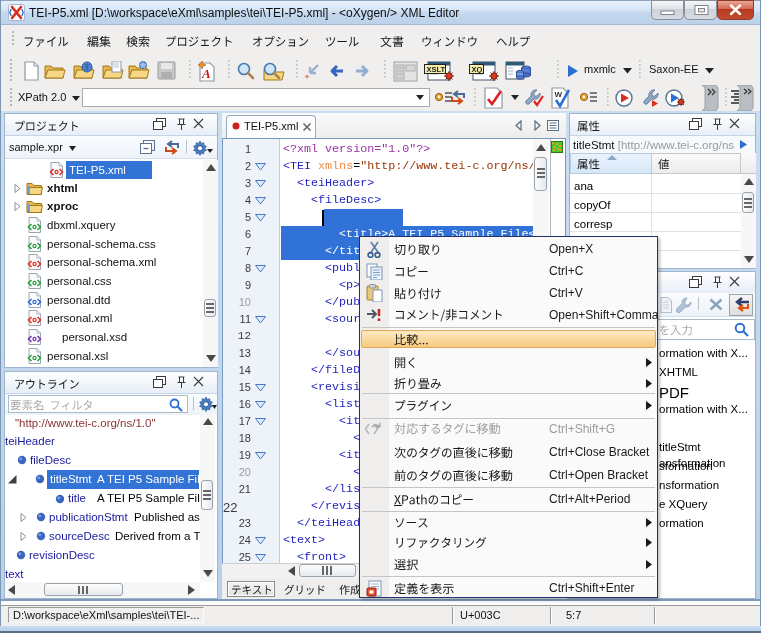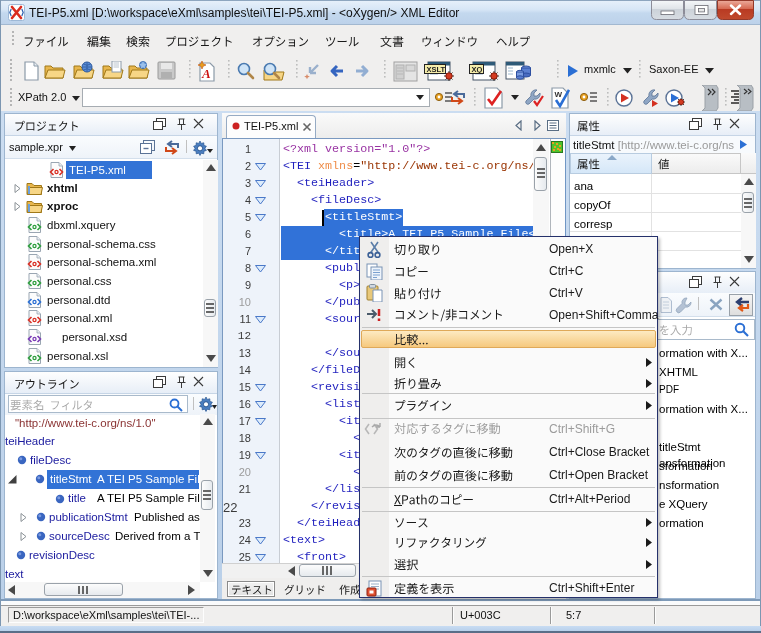--- a/index.html
+++ b/index.html
@@ -716,21 +716,20 @@
     <path d="M0.5 0.5 H10.5 L5.5 7 Z" fill="#dcebfb" stroke="#4a78c8"></path>
   </svg>
 <div style="position:absolute;left:281px;top:139px;width:252px;height:424px;overflow:hidden">
     <div style="position:absolute;left:43px;top:70px;width:79px;height:17px;background:#3172d8;"></div>
     <div style="position:absolute;left:0px;top:87px;width:252px;height:17px;background:#3172d8;"></div>
     <div style="position:absolute;left:0px;top:104px;width:252px;height:17px;background:#3172d8;"></div>
     <div style="position:absolute;left:2px;top:2px;height:17px;line-height:17px;font-family:'Liberation Mono',monospace;font-size:11.7px;white-space:pre;"><span style="color:#9933a3">&lt;?xml version="1.0"?&gt;</span></div>
     <div style="position:absolute;left:2px;top:19px;height:17px;line-height:17px;font-family:'Liberation Mono',monospace;font-size:11.7px;white-space:pre;"><span style="color:#1f1fbe">&lt;TEI</span><span style="color:#ef8d4a"> xmlns</span><span style="color:#000">=</span><span style="color:#993300">"http://www.tei-c.org/ns/1.0"</span></div>
     <div style="position:absolute;left:2px;top:36px;height:17px;line-height:17px;font-family:'Liberation Mono',monospace;font-size:11.7px;white-space:pre;"><span style="color:#1f1fbe">  &lt;teiHeader&gt;</span></div>
     <div style="position:absolute;left:2px;top:53px;height:17px;line-height:17px;font-family:'Liberation Mono',monospace;font-size:11.7px;white-space:pre;"><span style="color:#1f1fbe">    &lt;fileDesc&gt;</span></div>
-    <div style="position:absolute;left:2px;top:70px;height:17px;line-height:17px;font-family:'Liberation Mono',monospace;font-size:11.7px;white-space:pre;"><span style="color:#000">      </span><span style="color:#fff">&lt;titleStmt&gt;</span></div>
     <div style="position:absolute;left:2px;top:87px;height:17px;line-height:17px;font-family:'Liberation Mono',monospace;font-size:11.7px;white-space:pre;"><span style="color:#fff">        &lt;title&gt;A TEI P5 Sample File&lt;/title&gt;</span></div>
     <div style="position:absolute;left:2px;top:104px;height:17px;line-height:17px;font-family:'Liberation Mono',monospace;font-size:11.7px;white-space:pre;"><span style="color:#fff">      &lt;/titleStmt&gt;</span></div>
     <div style="position:absolute;left:2px;top:121px;height:17px;line-height:17px;font-family:'Liberation Mono',monospace;font-size:11.7px;white-space:pre;"><span style="color:#1f1fbe">      &lt;publicationStmt&gt;</span></div>
     <div style="position:absolute;left:2px;top:138px;height:17px;line-height:17px;font-family:'Liberation Mono',monospace;font-size:11.7px;white-space:pre;"><span style="color:#1f1fbe">        &lt;p&gt;Published as part of the oXygen samples.&lt;/p&gt;</span></div>
     <div style="position:absolute;left:2px;top:155px;height:17px;line-height:17px;font-family:'Liberation Mono',monospace;font-size:11.7px;white-space:pre;"><span style="color:#1f1fbe">      &lt;/publicationStmt&gt;</span></div>
     <div style="position:absolute;left:2px;top:172px;height:17px;line-height:17px;font-family:'Liberation Mono',monospace;font-size:11.7px;white-space:pre;"><span style="color:#1f1fbe">      &lt;sourceDesc&gt;</span></div>
     <div style="position:absolute;left:2px;top:189px;height:17px;line-height:17px;font-family:'Liberation Mono',monospace;font-size:11.7px;white-space:pre;"><span style="color:#1f1fbe">            &lt;p&gt;Derived from a sample.&lt;/p&gt;</span></div>
     <div style="position:absolute;left:2px;top:206px;height:17px;line-height:17px;font-family:'Liberation Mono',monospace;font-size:11.7px;white-space:pre;"><span style="color:#1f1fbe">      &lt;/sourceDesc&gt;</span></div>
     <div style="position:absolute;left:2px;top:223px;height:17px;line-height:17px;font-family:'Liberation Mono',monospace;font-size:11.7px;white-space:pre;"><span style="color:#1f1fbe">    &lt;/fileDesc&gt;</span></div>
     <div style="position:absolute;left:2px;top:240px;height:17px;line-height:17px;font-family:'Liberation Mono',monospace;font-size:11.7px;white-space:pre;"><span style="color:#1f1fbe">    &lt;revisionDesc&gt;</span></div>
@@ -867,21 +866,21 @@
     <g transform="translate(0,12.4)">
       <path d="M5.0 -9.1Q5.0 -8.8 4.9 -8.3Q4.7 -7.8 4.5 -7.2Q4.3 -6.7 4.0 -6.2Q3.7 -5.6 3.4 -5.2Q3.6 -5.3 3.9 -5.4Q4.2 -5.5 4.4 -5.5Q4.7 -5.6 4.9 -5.6Q5.6 -5.6 6.0 -5.2Q6.4 -4.8 6.4 -4.1Q6.4 -3.9 6.4 -3.6Q6.4 -3.2 6.5 -2.9Q6.5 -2.5 6.5 -2.1Q6.5 -1.8 6.5 -1.5H5.6Q5.7 -1.7 5.7 -2.0Q5.7 -2.4 5.7 -2.7Q5.7 -3.0 5.7 -3.4Q5.7 -3.7 5.7 -3.9Q5.7 -4.4 5.4 -4.6Q5.1 -4.9 4.7 -4.9Q4.1 -4.9 3.6 -4.6Q3.1 -4.4 2.8 -4.0Q2.5 -3.8 2.3 -3.5Q2.1 -3.2 1.8 -2.8L1.0 -3.4Q1.8 -4.2 2.3 -4.9Q2.9 -5.6 3.2 -6.2Q3.5 -6.8 3.7 -7.3Q3.9 -7.8 4.0 -8.3Q4.1 -8.8 4.1 -9.2ZM1.3 -7.9Q1.7 -7.8 2.2 -7.8Q2.8 -7.7 3.1 -7.7Q3.9 -7.7 4.7 -7.8Q5.6 -7.8 6.4 -7.9Q7.3 -8.0 8.0 -8.1L8.0 -7.3Q7.5 -7.2 6.8 -7.1Q6.2 -7.0 5.5 -7.0Q4.8 -7.0 4.2 -6.9Q3.6 -6.9 3.1 -6.9Q2.9 -6.9 2.5 -6.9Q2.2 -6.9 1.9 -7.0Q1.6 -7.0 1.3 -7.0ZM9.6 -5.1Q9.5 -5.0 9.3 -5.0Q9.2 -4.9 9.0 -4.8Q8.8 -4.8 8.7 -4.7Q8.1 -4.5 7.3 -4.1Q6.6 -3.8 5.8 -3.4Q5.3 -3.1 4.8 -2.8Q4.4 -2.5 4.2 -2.1Q3.9 -1.8 3.9 -1.4Q3.9 -1.0 4.1 -0.8Q4.2 -0.6 4.5 -0.5Q4.8 -0.4 5.1 -0.4Q5.5 -0.3 5.9 -0.3Q6.6 -0.3 7.4 -0.4Q8.2 -0.5 8.9 -0.6L8.9 0.3Q8.5 0.4 7.9 0.4Q7.4 0.5 6.9 0.5Q6.4 0.5 5.9 0.5Q5.1 0.5 4.5 0.4Q3.8 0.2 3.5 -0.2Q3.1 -0.5 3.1 -1.2Q3.1 -1.8 3.3 -2.2Q3.5 -2.6 3.9 -3.0Q4.3 -3.3 4.8 -3.6Q5.2 -3.9 5.7 -4.2Q6.3 -4.5 6.7 -4.7Q7.2 -4.9 7.6 -5.1Q8.0 -5.3 8.4 -5.5Q8.6 -5.6 8.8 -5.7Q9.1 -5.8 9.3 -5.9Z M13.5 -9.0H16.8V-8.1H13.5ZM16.4 -9.0H17.2Q17.2 -8.4 17.3 -7.8Q17.3 -7.1 17.5 -6.3Q17.6 -5.5 17.9 -4.6Q18.2 -3.8 18.8 -2.9Q19.3 -2.1 20.1 -1.3Q20.9 -0.5 22.0 0.2Q21.9 0.2 21.8 0.4Q21.7 0.5 21.5 0.6Q21.4 0.8 21.3 0.9Q20.2 0.2 19.4 -0.7Q18.6 -1.5 18.0 -2.4Q17.5 -3.3 17.1 -4.3Q16.8 -5.2 16.6 -6.1Q16.5 -6.9 16.4 -7.7Q16.4 -8.4 16.4 -9.0ZM16.0 -6.7 17.0 -6.5Q16.6 -4.8 15.9 -3.4Q15.3 -2.0 14.3 -0.9Q13.4 0.2 12.1 0.9Q12.1 0.8 11.9 0.7Q11.8 0.5 11.6 0.4Q11.5 0.3 11.3 0.2Q13.3 -0.8 14.4 -2.5Q15.5 -4.3 16.0 -6.7Z M23.4 -7.1H32.3V-6.3H23.4ZM32.0 -7.1H32.9Q32.9 -7.1 32.9 -7.1Q32.9 -7.0 32.8 -6.9Q32.8 -6.8 32.8 -6.7Q32.7 -4.9 32.6 -3.7Q32.5 -2.4 32.4 -1.6Q32.3 -0.8 32.2 -0.3Q32.0 0.1 31.8 0.4Q31.6 0.6 31.4 0.7Q31.2 0.8 30.8 0.8Q30.5 0.9 30.0 0.8Q29.5 0.8 29.0 0.8Q29.0 0.6 28.9 0.4Q28.8 0.1 28.7 -0.1Q29.3 -0.0 29.8 -0.0Q30.3 -0.0 30.5 -0.0Q30.7 -0.0 30.8 -0.0Q30.9 -0.1 31.0 -0.2Q31.2 -0.3 31.3 -0.8Q31.5 -1.2 31.6 -2.0Q31.7 -2.8 31.8 -4.0Q31.9 -5.3 32.0 -7.0ZM27.1 -9.6H28.0V-7.6Q28.0 -6.9 28.0 -6.0Q27.9 -5.1 27.7 -4.2Q27.4 -3.3 27.0 -2.4Q26.5 -1.5 25.7 -0.6Q24.9 0.2 23.7 1.0Q23.6 0.9 23.5 0.7Q23.4 0.6 23.3 0.5Q23.1 0.4 23.0 0.3Q24.2 -0.4 24.9 -1.2Q25.7 -2.0 26.1 -2.8Q26.6 -3.6 26.8 -4.5Q27.0 -5.3 27.1 -6.1Q27.1 -6.9 27.1 -7.6Z" fill="#a8a8a8"></path>
     </g>
   </svg>
 <svg class="abs" style="left:734px;top:322px" width="15" height="15" viewBox="0 0 15 15">
     <circle cx="6" cy="6" r="4.3" fill="none" stroke="#2b6fd4" stroke-width="1.9"></circle>
     <path d="M9.3 9.3 L14 14" stroke="#2b6fd4" stroke-width="2.1"></path>
   </svg>
 <div style="position:absolute;left:659px;top:347.5px;font-family:'Liberation Sans',sans-serif;font-size:11.5px;color:#000;font-weight:normal;white-space:pre;line-height:1;">ormation with X...</div>
 <div style="position:absolute;left:659px;top:366.5px;font-family:'Liberation Sans',sans-serif;font-size:11.5px;color:#000;font-weight:normal;white-space:pre;line-height:1;">XHTML</div>
-<div style="position:absolute;left:659px;top:384.5px;font-family:'Liberation Sans',sans-serif;font-size:10px;color:#000;font-weight:normal;white-space:pre;line-height:1;">PDF</div>
+<div style="position:absolute;left:659px;top:384.5px;font-family:'Liberation Sans',sans-serif;font-size:15px;color:#000;font-weight:normal;white-space:pre;line-height:1;">PDF</div>
 <div style="position:absolute;left:659px;top:403.5px;font-family:'Liberation Sans',sans-serif;font-size:11.5px;color:#000;font-weight:normal;white-space:pre;line-height:1;">ormation with X...</div>
 <div style="position:absolute;left:659px;top:422.5px;font-family:'Liberation Sans',sans-serif;font-size:11.5px;color:#000;font-weight:normal;white-space:pre;line-height:1;margin-top:35px;">ansformation</div>
 <div style="position:absolute;left:659px;top:441.5px;font-family:'Liberation Sans',sans-serif;font-size:11.5px;color:#000;font-weight:normal;white-space:pre;line-height:1;">titleStmt</div>
 <div style="position:absolute;left:659px;top:460.5px;font-family:'Liberation Sans',sans-serif;font-size:11.5px;color:#000;font-weight:normal;white-space:pre;line-height:1;">sformation</div>
 <div style="position:absolute;left:659px;top:479.5px;font-family:'Liberation Sans',sans-serif;font-size:11.5px;color:#000;font-weight:normal;white-space:pre;line-height:1;">nsformation</div>
 <div style="position:absolute;left:659px;top:498.5px;font-family:'Liberation Sans',sans-serif;font-size:11.5px;color:#000;font-weight:normal;white-space:pre;line-height:1;">e XQuery</div>
 <div style="position:absolute;left:659px;top:517.5px;font-family:'Liberation Sans',sans-serif;font-size:11.5px;color:#000;font-weight:normal;white-space:pre;line-height:1;">ormation</div>
 <div style="position:absolute;left:1px;top:599px;width:759px;height:2px;background:#7e9ab8;"></div>
 <div style="position:absolute;left:1px;top:601px;width:759px;height:4px;background:#fafbfc;"></div>
 <div style="position:absolute;left:1px;top:605px;width:759px;height:21px;background:#f0efee;border-top:1px solid #9a9a9a;"></div>

